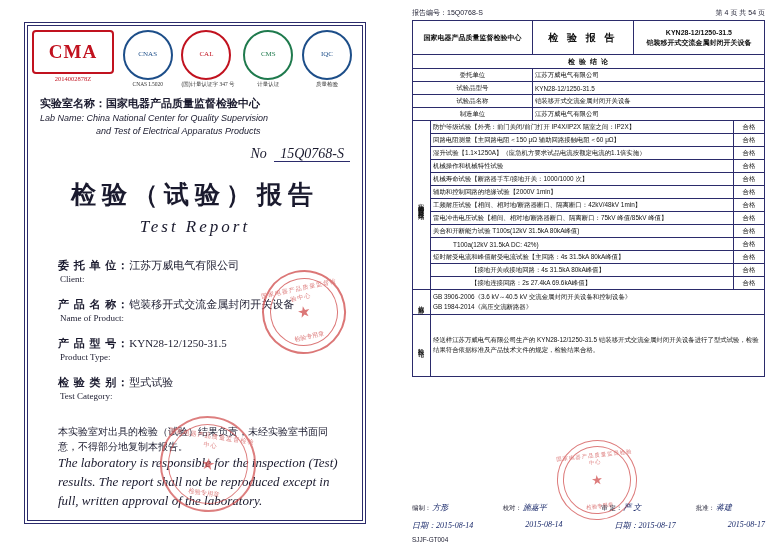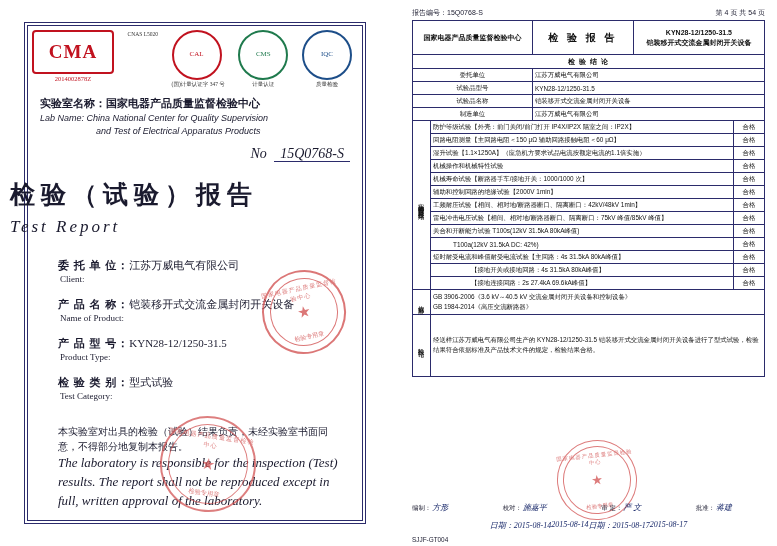--- a/index.html
+++ b/index.html
@@ -18,21 +18,21 @@
   .seal{width:46px;height:46px;border-radius:50%;border:2px solid #1d4e89;display:flex;align-items:center;justify-content:center;font-size:7px;color:#1d4e89;line-height:1.1;text-align:center;}
   .seal.red{border-color:#c1121f;color:#c1121f;}
   .seal.green{border-color:#1f7a4d;color:#1f7a4d;}
   .sub{font-size:5.5px;color:#333;margin-top:1px;}
 
   .labname{position:absolute;left:30px;top:88px;width:305px;font-size:10.5px;line-height:1.45;}
   .labname .cn{font-weight:bold;font-size:11px;}
   .labname .en{font-family:Liberation Sans, sans-serif;font-size:9px;font-style:italic;}
   .nofield{position:absolute;right:30px;top:138px;font-size:14px;font-style:italic;}
 
-  .bigtitle{position:absolute;left:0;right:0;top:170px;}
+  .bigtitle{position:absolute;left:0;right:0;top:170px;text-align:center;}
   .bigtitle .t1{font-size:25px;font-weight:bold;letter-spacing:6px;}
   .bigtitle .t2{font-size:17px;letter-spacing:3px;margin-top:6px;font-family:"Liberation Serif",serif;font-style:italic;}
 
   .fields{position:absolute;left:48px;top:250px;width:280px;font-size:11px;}
   .frow{margin-bottom:13px;position:relative;}
   .frow .cn{font-weight:bold;letter-spacing:1px;}
   .frow .val{font-weight:normal;letter-spacing:0;}
   .frow .en{display:block;font-size:9px;margin-top:1px;padding-left:2px;}
 
   .note{position:absolute;left:48px;right:36px;top:416px;font-size:10px;line-height:1.5;}
@@ -62,21 +62,21 @@
   .sect{text-align:center;font-size:7px;font-weight:bold;letter-spacing:1px;}
   .vert{width:13px;text-align:center;font-size:6.3px;line-height:1.15;}
   .vert span{writing-mode:vertical-rl;text-orientation:upright;display:inline-block;letter-spacing:1px;}
   .res{width:26px;text-align:center;}
   .item{padding-left:3px;}
   .basis{line-height:1.6;padding:3px;}
   .concl{line-height:1.6;padding:4px 5px;position:relative;height:58px;vertical-align:top;}
   .signrow{position:absolute;left:0;top:494px;width:320px;font-size:6.4px;display:flex;justify-content:space-between;align-items:flex-start;}
   .sig{display:flex;align-items:baseline;gap:1px;}
   .hand{font-family:"Liberation Serif",serif;font-style:italic;color:#1a2a6b;font-size:8px;}
-  .dates{position:absolute;left:0;top:512px;width:353px;font-size:6.4px;display:flex;justify-content:center;}
+  .dates{position:absolute;left:0;top:512px;width:353px;font-size:6.4px;display:flex;justify-content:space-between;}
   .foot{position:absolute;left:0;top:528px;font-size:6.4px;}
   .rstamp{position:absolute;left:145px;top:432px;width:78px;height:78px;border:1.6px solid #d04a4a;border-radius:50%;opacity:.72;transform:rotate(-6deg);pointer-events:none;}
   .rstamp .inner{position:absolute;left:5px;top:5px;right:5px;bottom:5px;border:0.7px solid #d04a4a;border-radius:50%;}
   .rstamp .star{position:absolute;left:50%;top:50%;transform:translate(-50%,-50%);color:#d04a4a;font-size:13px;}
   .rstamp .txt{position:absolute;left:0;right:0;top:11px;text-align:center;color:#d04a4a;font-size:5.4px;letter-spacing:1px;}
   .rstamp .txt2{position:absolute;left:0;right:0;bottom:9px;text-align:center;color:#d04a4a;font-size:5.4px;}
 </style>
 </head>
 <body>
 
@@ -84,20 +84,21 @@
 
   <div class="left">
     <div class="left-frame"></div>
 
     <div class="logos">
       <div class="logo">
         <div class="cma">CMA</div>
         <div class="cma-no">2014002878Z</div>
       </div>
       <div class="logo">
+        <div class="seal">CNAS</div>
         <div class="sub">CNAS L5020</div>
       </div>
       <div class="logo">
         <div class="seal red">CAL</div>
         <div class="sub">(国)计量认证字 347 号</div>
       </div>
       <div class="logo">
         <div class="seal green">CMS</div>
         <div class="sub">计量认证</div>
       </div>

